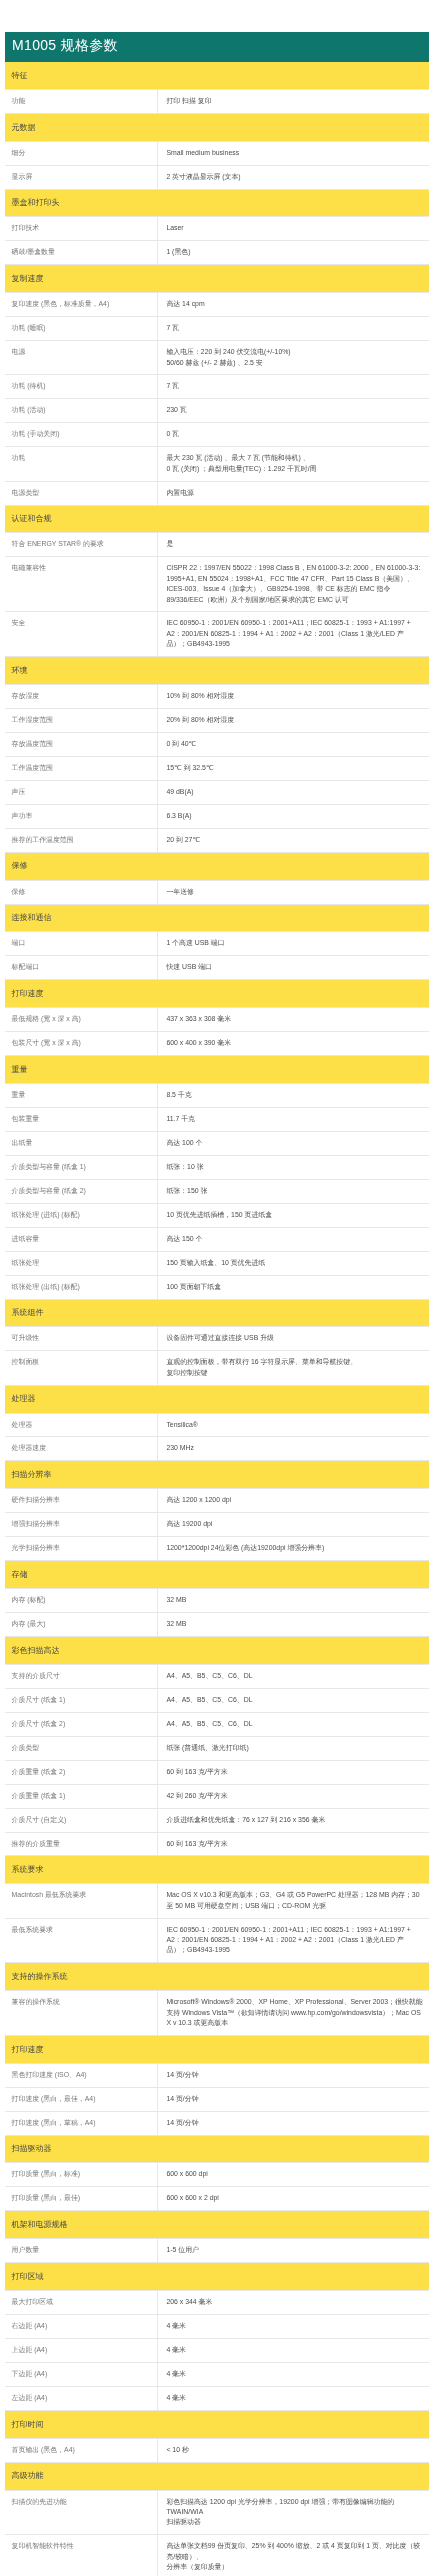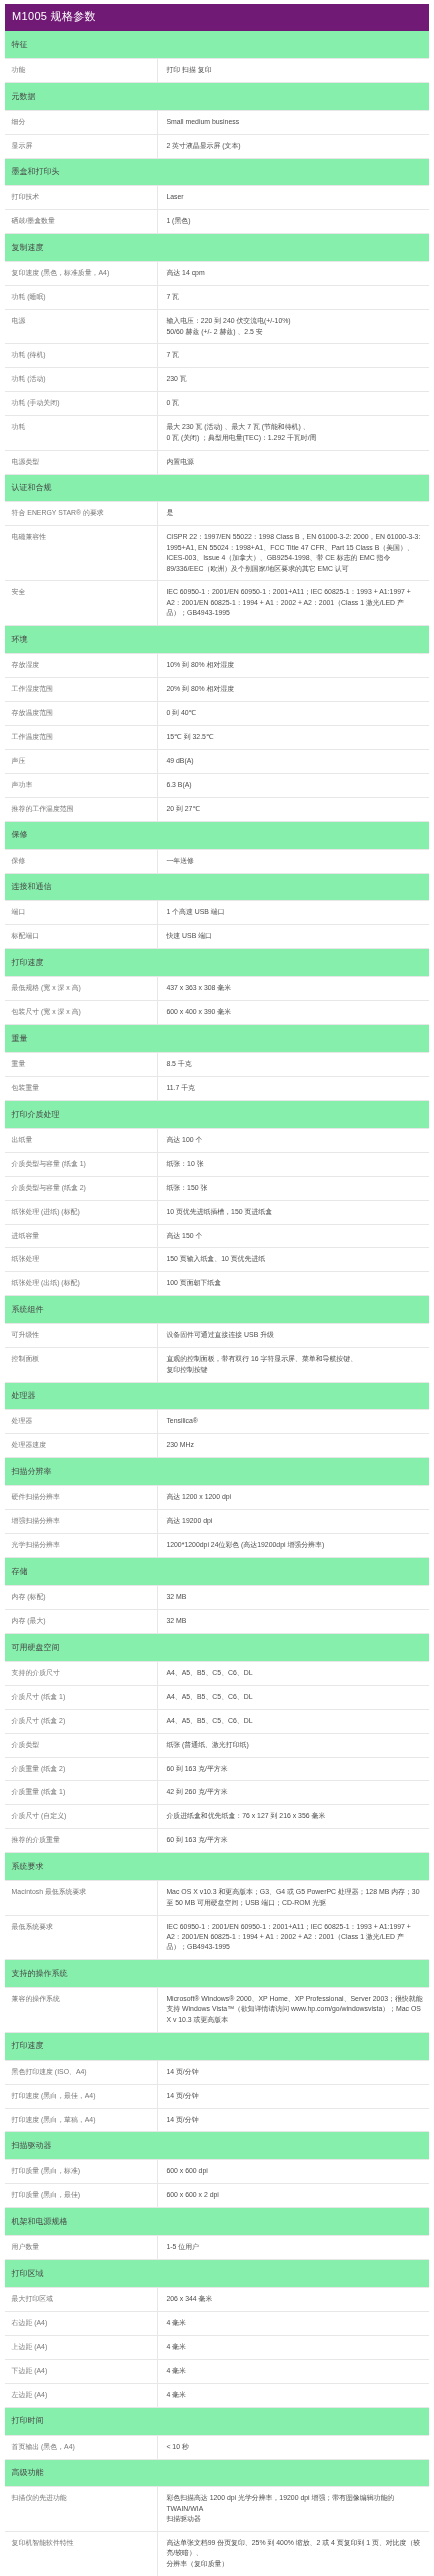--- a/index.html
+++ b/index.html
@@ -4,29 +4,30 @@
 <style>
   html,body { margin:0; padding:0; background:#ffffff; }
   body {
     width:434px;
     font-family:"Liberation Sans","DejaVu Sans",sans-serif;
     -webkit-font-smoothing:antialiased;
     color:#4c4c4c;
   }
   .wrap { padding:4.4px 5px 10px 5px; }
   .spec-header {
-    background:#701a75;
+    background:#0f766e;
     color:#ffffff;
-    font-size:11px;
+    font-size:14px;
     font-weight:400;
     padding:5px 7.1px 6.6px 7.1px;
     letter-spacing:0.3px;
+    margin-top:28px;
   }
   .section-row {
-    background:#86efac;
+    background:#fde047;
     color:#474747;
     font-size:8px;
     padding:7.7px 6.6px 8.2px 6.6px;
     border-bottom:0.5px solid #e7e7e7;
   }
   .spec-row {
     display:flex;
     align-items:stretch;
     background:#ffffff;
     border-bottom:0.5px solid #e7e7e7;
@@ -181,21 +182,20 @@
       </div>
       <div class="section-row">重量</div>
       <div class="spec-row">
         <div class="spec-label">重量</div>
         <div class="spec-value">8.5 千克</div>
       </div>
       <div class="spec-row">
         <div class="spec-label">包装重量</div>
         <div class="spec-value">11.7 千克</div>
       </div>
-      <div class="section-row">打印介质处理</div>
       <div class="spec-row">
         <div class="spec-label">出纸量</div>
         <div class="spec-value">高达 100 个</div>
       </div>
       <div class="spec-row">
         <div class="spec-label">介质类型与容量 (纸盒 1)</div>
         <div class="spec-value">纸张：10 张</div>
       </div>
       <div class="spec-row">
         <div class="spec-label">介质类型与容量 (纸盒 2)</div>
@@ -251,21 +251,21 @@
       </div>
       <div class="section-row">存储</div>
       <div class="spec-row">
         <div class="spec-label">内存 (标配)</div>
         <div class="spec-value">32 MB</div>
       </div>
       <div class="spec-row">
         <div class="spec-label">内存 (最大)</div>
         <div class="spec-value">32 MB</div>
       </div>
-      <div class="section-row">可用硬盘空间</div>
+      <div class="section-row">彩色扫描高达</div>
       <div class="spec-row">
         <div class="spec-label">支持的介质尺寸</div>
         <div class="spec-value">A4、A5、B5、C5、C6、DL</div>
       </div>
       <div class="spec-row">
         <div class="spec-label">介质尺寸 (纸盒 1)</div>
         <div class="spec-value">A4、A5、B5、C5、C6、DL</div>
       </div>
       <div class="spec-row">
         <div class="spec-label">介质尺寸 (纸盒 2)</div>

